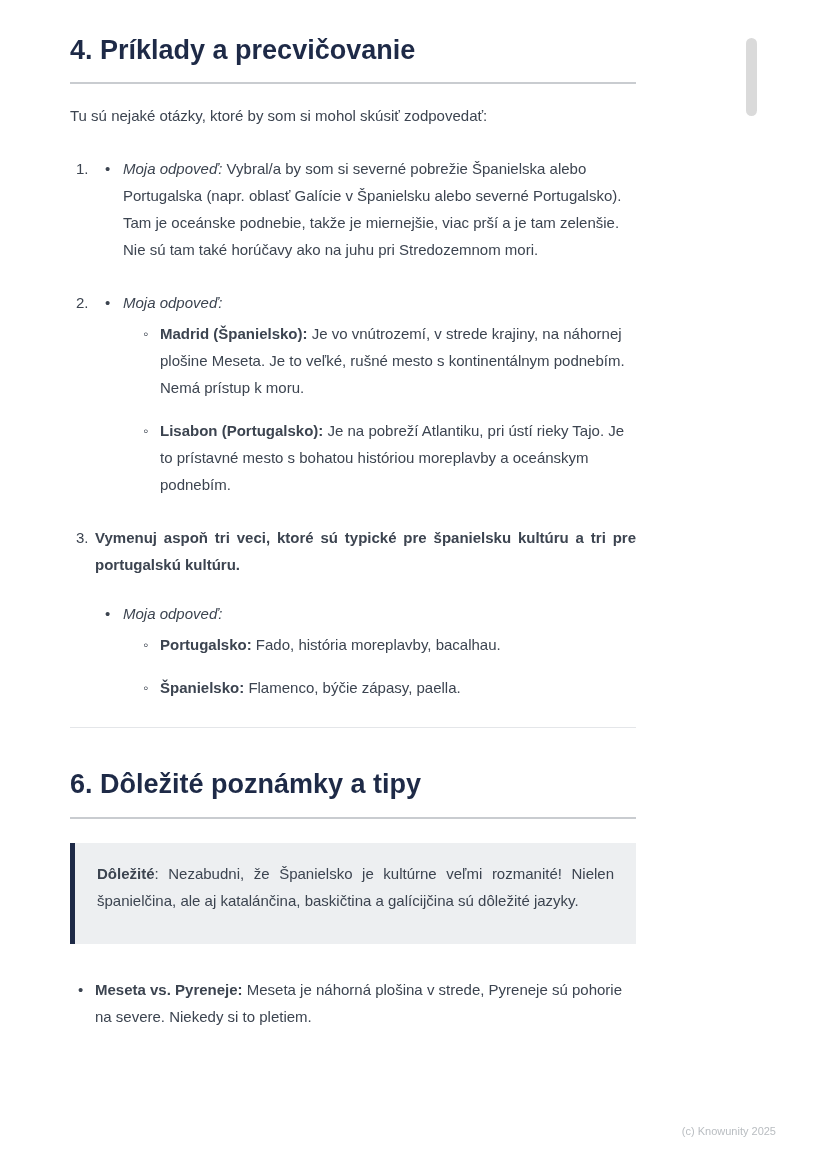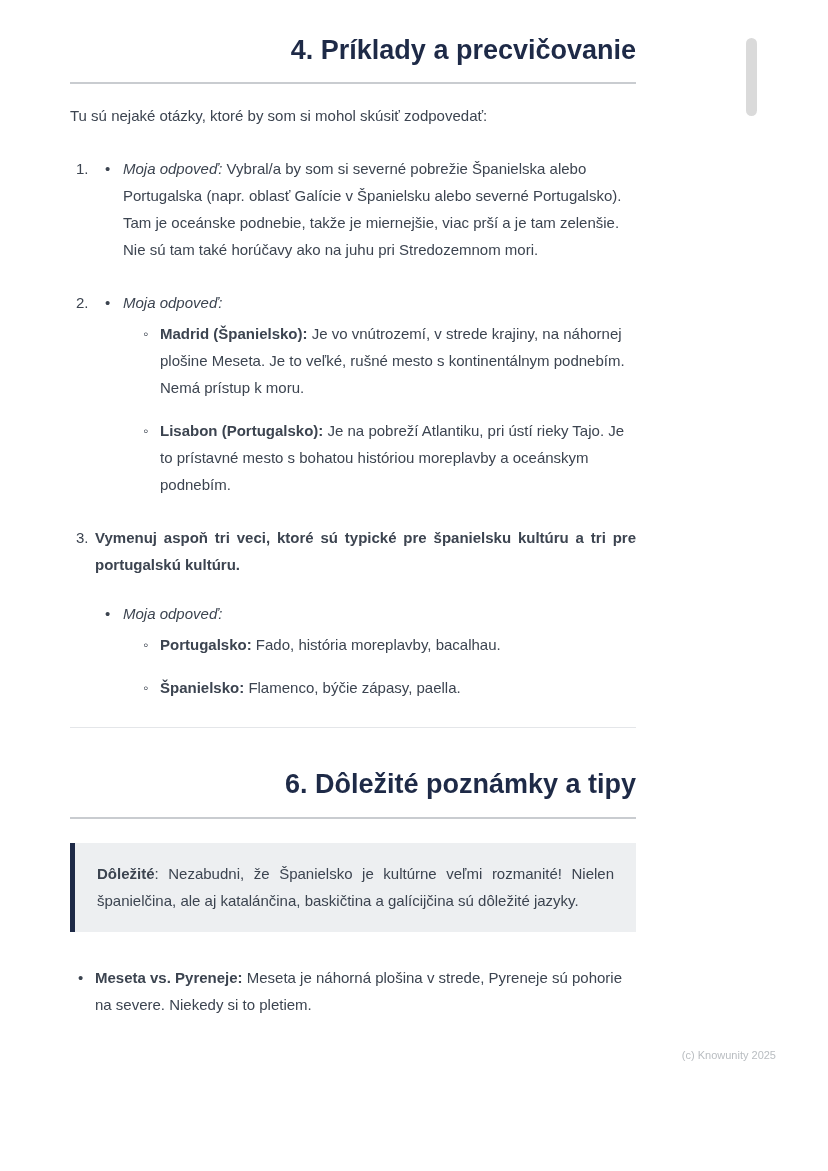--- a/index.html
+++ b/index.html
@@ -15,21 +15,20 @@
     color: var(--body, #3c4450);
   }
   .content { position: absolute; left: 70px; top: 34px; width: 566px; }
 
   .section-title {
     font-size: 27px;
     line-height: 1.2;
     font-weight: 700;
     color: var(--heading, #1e2a47);
     margin: 0 0 16px;
-    text-align: right;
   }
   .title-rule { height: 2px; background: var(--rule, #c9ccd0); margin: 0 0 18px; }
   .intro { margin: 0 0 26px; }
 
   .question-list { list-style: none; margin: 0; padding: 0; }
   .q-item { position: relative; padding-left: 25px; margin: 0 0 26px; }
   .q-num { position: absolute; left: 6px; top: 0; }
   .q-text { margin: 0 0 22px; text-align: justify; }
   .b { font-weight: 700; }
   .i { font-style: italic; }
@@ -41,42 +40,42 @@
   .sub-list { list-style: none; margin: 4px 8px 0; padding: 0 0 0 12px; }
   .s-item { position: relative; padding-left: 17px; margin: 0 0 16px; }
   .s-item:last-child { margin-bottom: 0; }
   .s-item::before { content: "\25E6"; position: absolute; left: 0; }
 
   .section-sep { height: 1px; background: #e4e6e9; margin: 16px 0 40px; }
 
   .callout {
     background: var(--callout-bg, #edeff1);
     border-left: 5px solid var(--heading, #1e2a47);
-    padding: 17px 22px 18px;
+    padding: 17px 22px 30px;
     margin: 24px 0 32px;
   }
   .callout-text { margin: 0; text-align: justify; }
 
   .tips-list { list-style: none; margin: 30px 0 0; padding: 0 0 0 8px; }
   .tip-item { position: relative; padding-left: 17px; }
   .tip-item::before { content: "\2022"; position: absolute; left: 0; }
 
   .scrollbar-thumb {
     position: absolute;
     top: 38px;
     right: 71px;
     width: 11px;
     height: 78px;
     border-radius: 6px;
     background: #dadada;
   }
   .footer {
     position: absolute;
     right: 52px;
-    top: 1048px;
+    top: 1124px;
     font-size: 11px;
     line-height: 1.3;
     color: var(--footer, #b9bdc1);
   }
 </style>
 </head>
 <body>
 
 <div class="page">
   <div class="scrollbar-thumb"></div>

